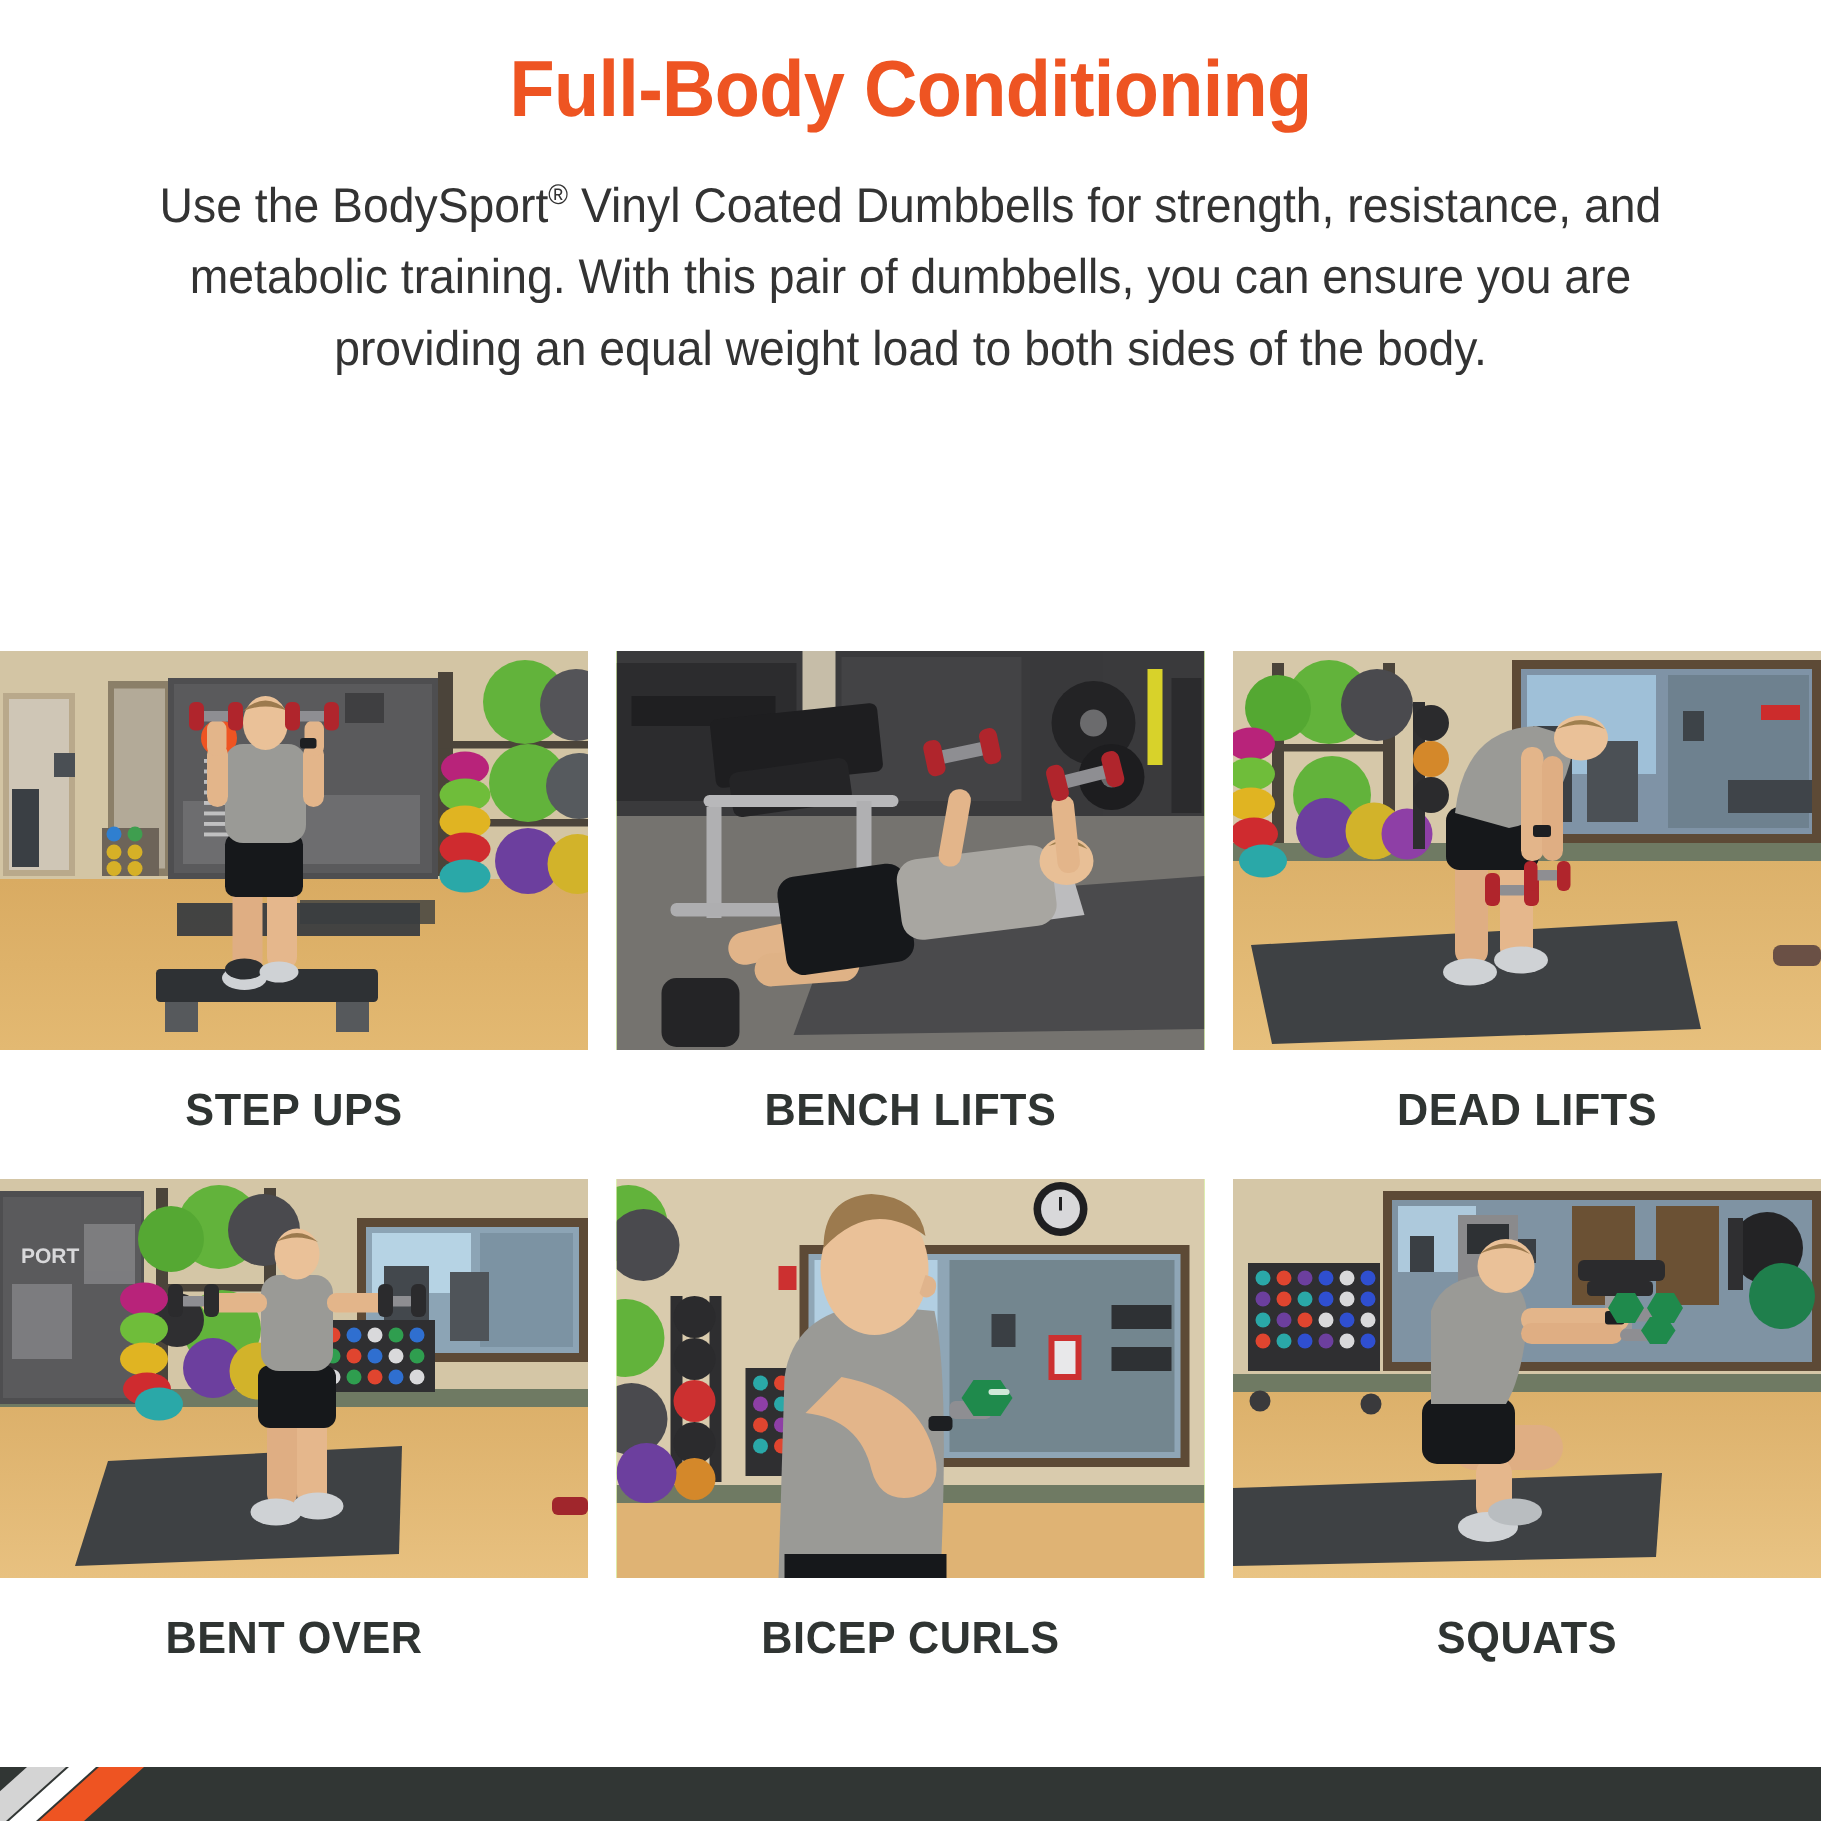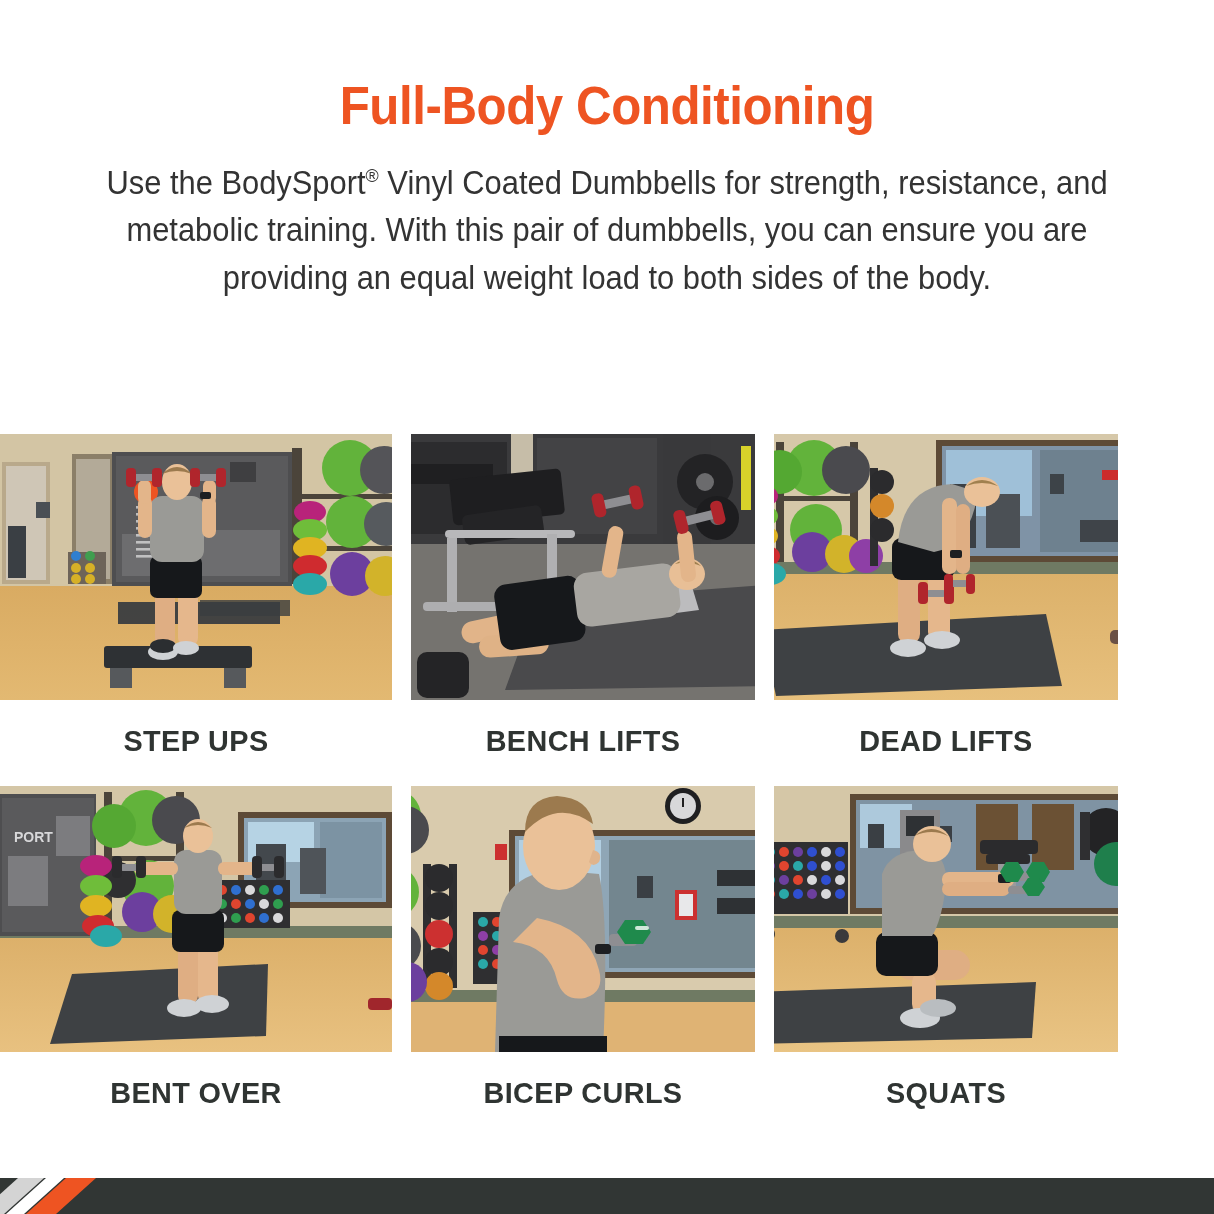--- a/index.html
+++ b/index.html
@@ -6,21 +6,21 @@
   html,body { width:1214px; height:1214px; }
   body {
     background:#ffffff;
     font-family:"Liberation Sans", sans-serif;
     overflow:hidden;
     position:relative;
   }
   .page { width:1214px; height:1214px; position:relative; background:#fff; }
 
   
-  .header { padding-top:78px; text-align:center; }
+  .header { padding-top:32px; text-align:center; }
   .title {
     font-family:"Liberation Sans Narrow","Liberation Sans",sans-serif;
     font-weight:bold;
     font-size:53px;
     letter-spacing:-0.5px;
     color:#ee5422;
     line-height:1.05;
     transform:scaleX(0.93);
   }
   .intro {
@@ -35,21 +35,21 @@
   }
   .intro sup { font-size:0.58em; vertical-align:super; line-height:0; }
 
   
   .grid {
     position:absolute;
     top:434px; left:0;
     width:1214px;
   }
   .row { display:flex; width:1214px; }
-  .cell { width:344px; }
+  .cell { width:392px; }
   .cell.first { width:392px; margin-left:0; }
   .gap { width:19px; flex:0 0 19px; }
   .photo {
     width:100%;
     height:266px;
     overflow:hidden;
     position:relative;
     background:#bef264;
   }
   .photo svg { display:block; width:100%; height:100%; }

